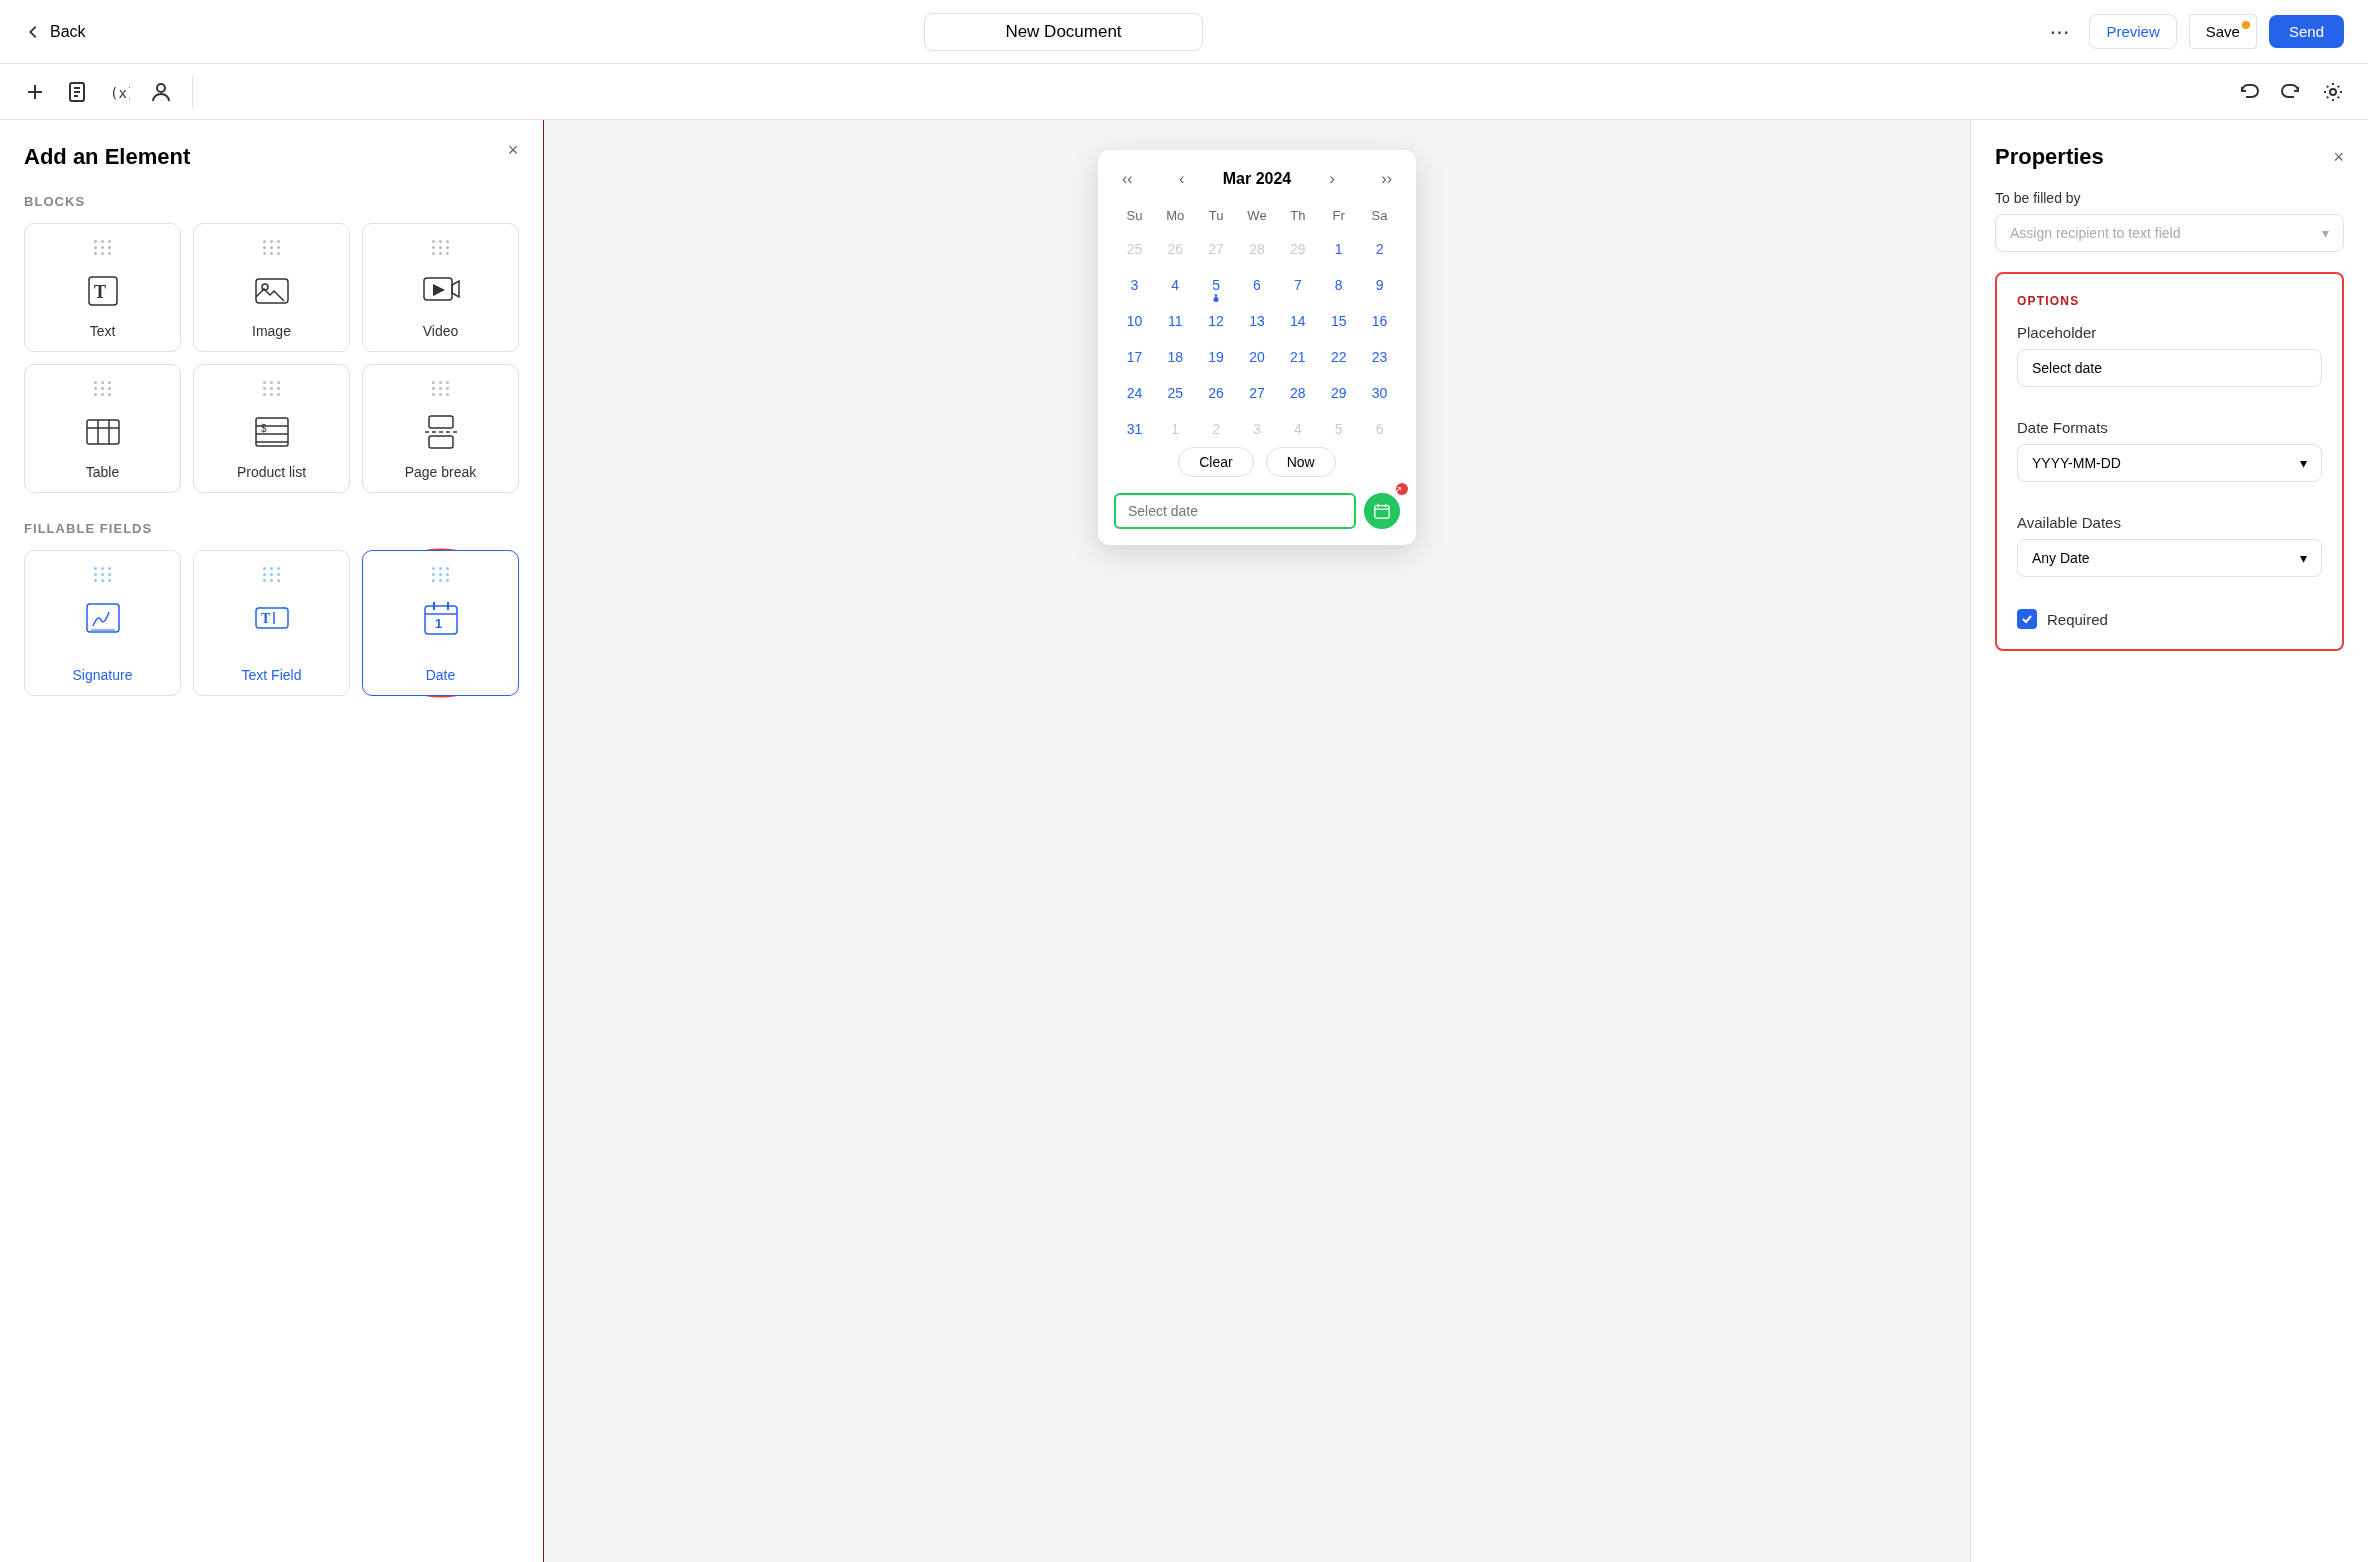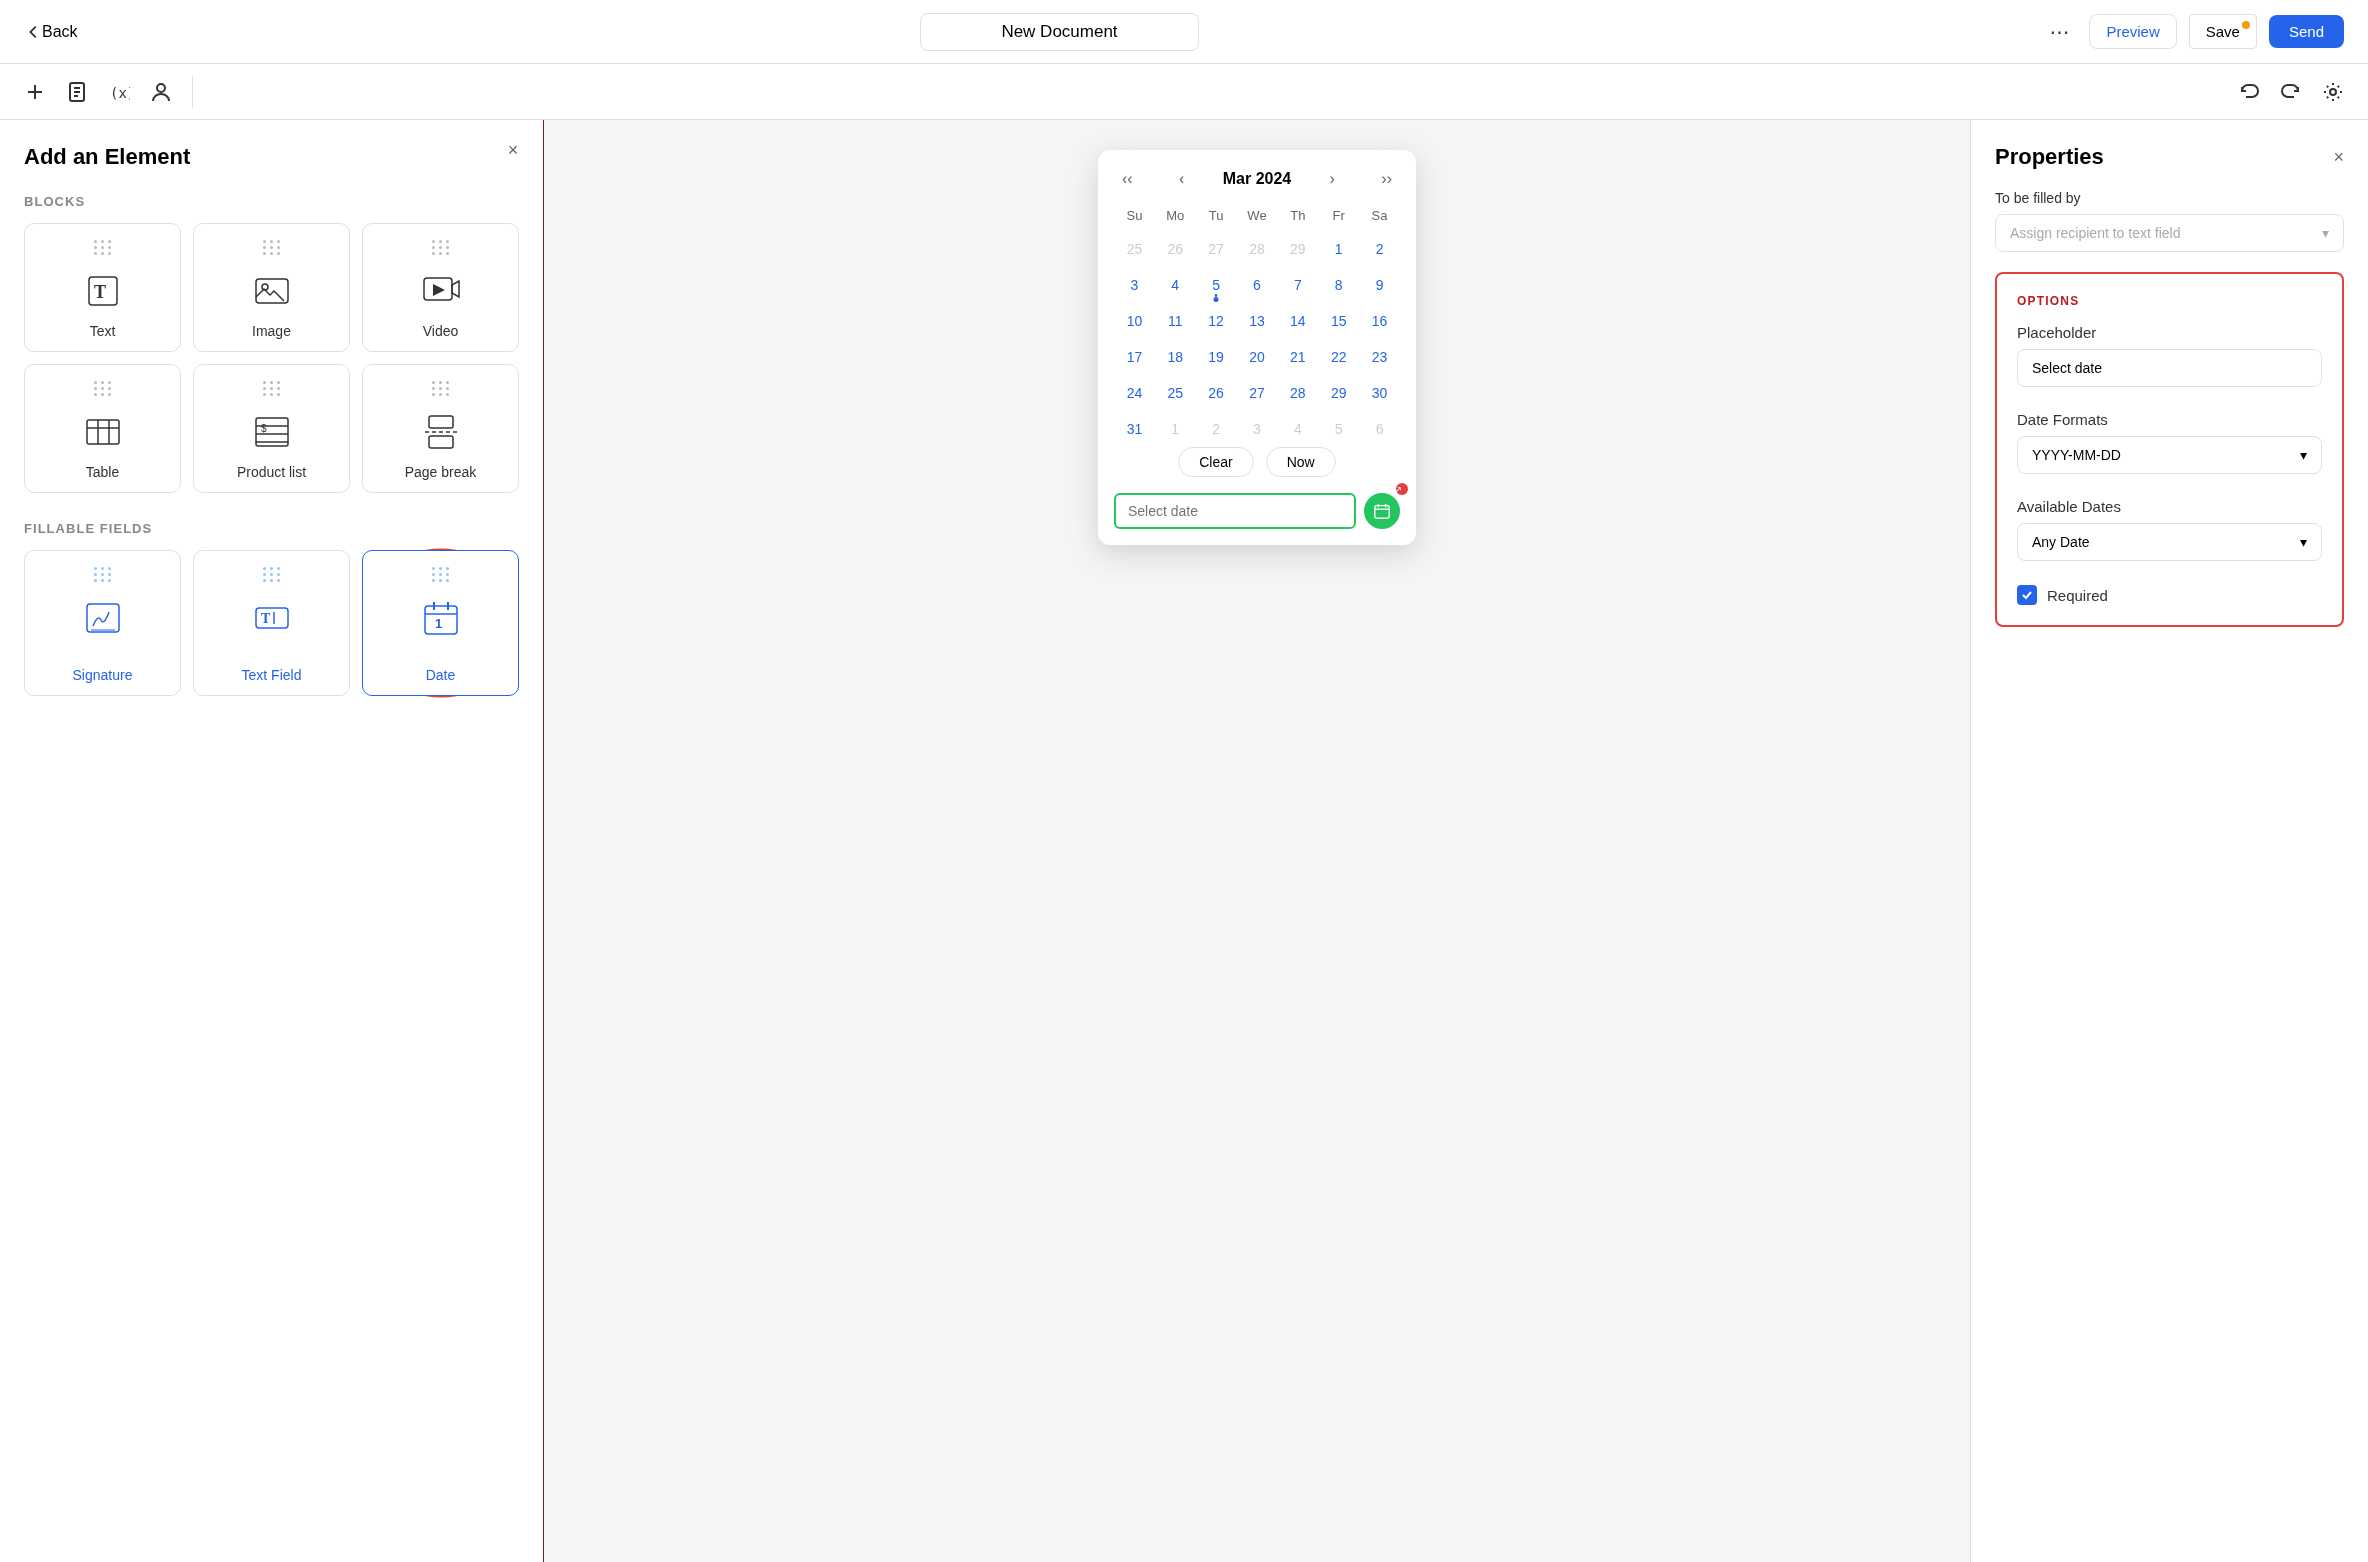--- a/index.html
+++ b/index.html
@@ -3,21 +3,21 @@
   <meta charset="utf-8">
   <style>
     * { box-sizing: border-box; margin: 0; padding: 0; }
     body { font-family: -apple-system, BlinkMacSystemFont, 'Segoe UI', sans-serif; background: #f5f5f5; overflow: hidden; }
 
     
     .top-nav {
       display: flex; align-items: center; justify-content: space-between;
       background: #fff; border-bottom: 1px solid #e0e0e0; padding: 0 24px; height: 64px;
     }
-    .nav-left { display: flex; align-items: center; gap: 0; cursor: pointer; }
+    .nav-left { display: flex; align-items: center; gap: 8px; cursor: pointer; }
     .nav-left svg { width: 18px; height: 18px; }
     .nav-center input {
       border: 1px solid #e0e0e0; border-radius: 8px; padding: 8px 40px;
       font-size: 17px; text-align: center; width: 279px; outline: none;
     }
     .nav-right { display: flex; align-items: center; gap: 12px; }
     .btn-more { background: none; border: none; cursor: pointer; font-size: 20px; color: #333; padding: 4px 8px; }
     .btn-preview { background: none; border: 1px solid #e0e0e0; border-radius: 8px; padding: 8px 16px; font-size: 15px; color: #2563eb; cursor: pointer; }
     .btn-save { background: #fff; border: 1px solid #e0e0e0; border-radius: 4px; padding: 8px 16px; font-size: 15px; cursor: pointer; position: relative; }
     .btn-save::after { content: ''; position: absolute; top: 6px; right: 6px; width: 8px; height: 8px; background: #f59e0b; border-radius: 50%; }
@@ -127,21 +127,21 @@
     .property-select {
       width: 100%; border: 1px solid #e0e0e0; border-radius: 8px; padding: 10px 14px;
       font-size: 14px; color: #aaa; background: #fff; cursor: pointer;
       display: flex; align-items: center; justify-content: space-between; margin-bottom: 20px;
     }
 
     .options-box {
       border: 2px solid #e53e3e; border-radius: 8px; padding: 20px;
     }
     .options-title { font-size: 12px; font-weight: 600; color: #b91c1c; letter-spacing: 0.1em; text-transform: uppercase; margin-bottom: 16px; }
-    .option-row { margin-bottom: 24px; }
+    .option-row { margin-bottom: 32px; }
     .option-row-label { font-size: 15px; color: #333; margin-bottom: 8px; font-weight: 500; }
     .option-input {
       width: 100%; border: 1px solid #e0e0e0; border-radius: 8px; padding: 10px 14px;
       font-size: 14px; outline: none;
     }
     .option-select {
       width: 100%; border: 1px solid #e0e0e0; border-radius: 8px; padding: 10px 14px;
       font-size: 14px; background: #fff; cursor: pointer;
       display: flex; align-items: center; justify-content: space-between;
     }

